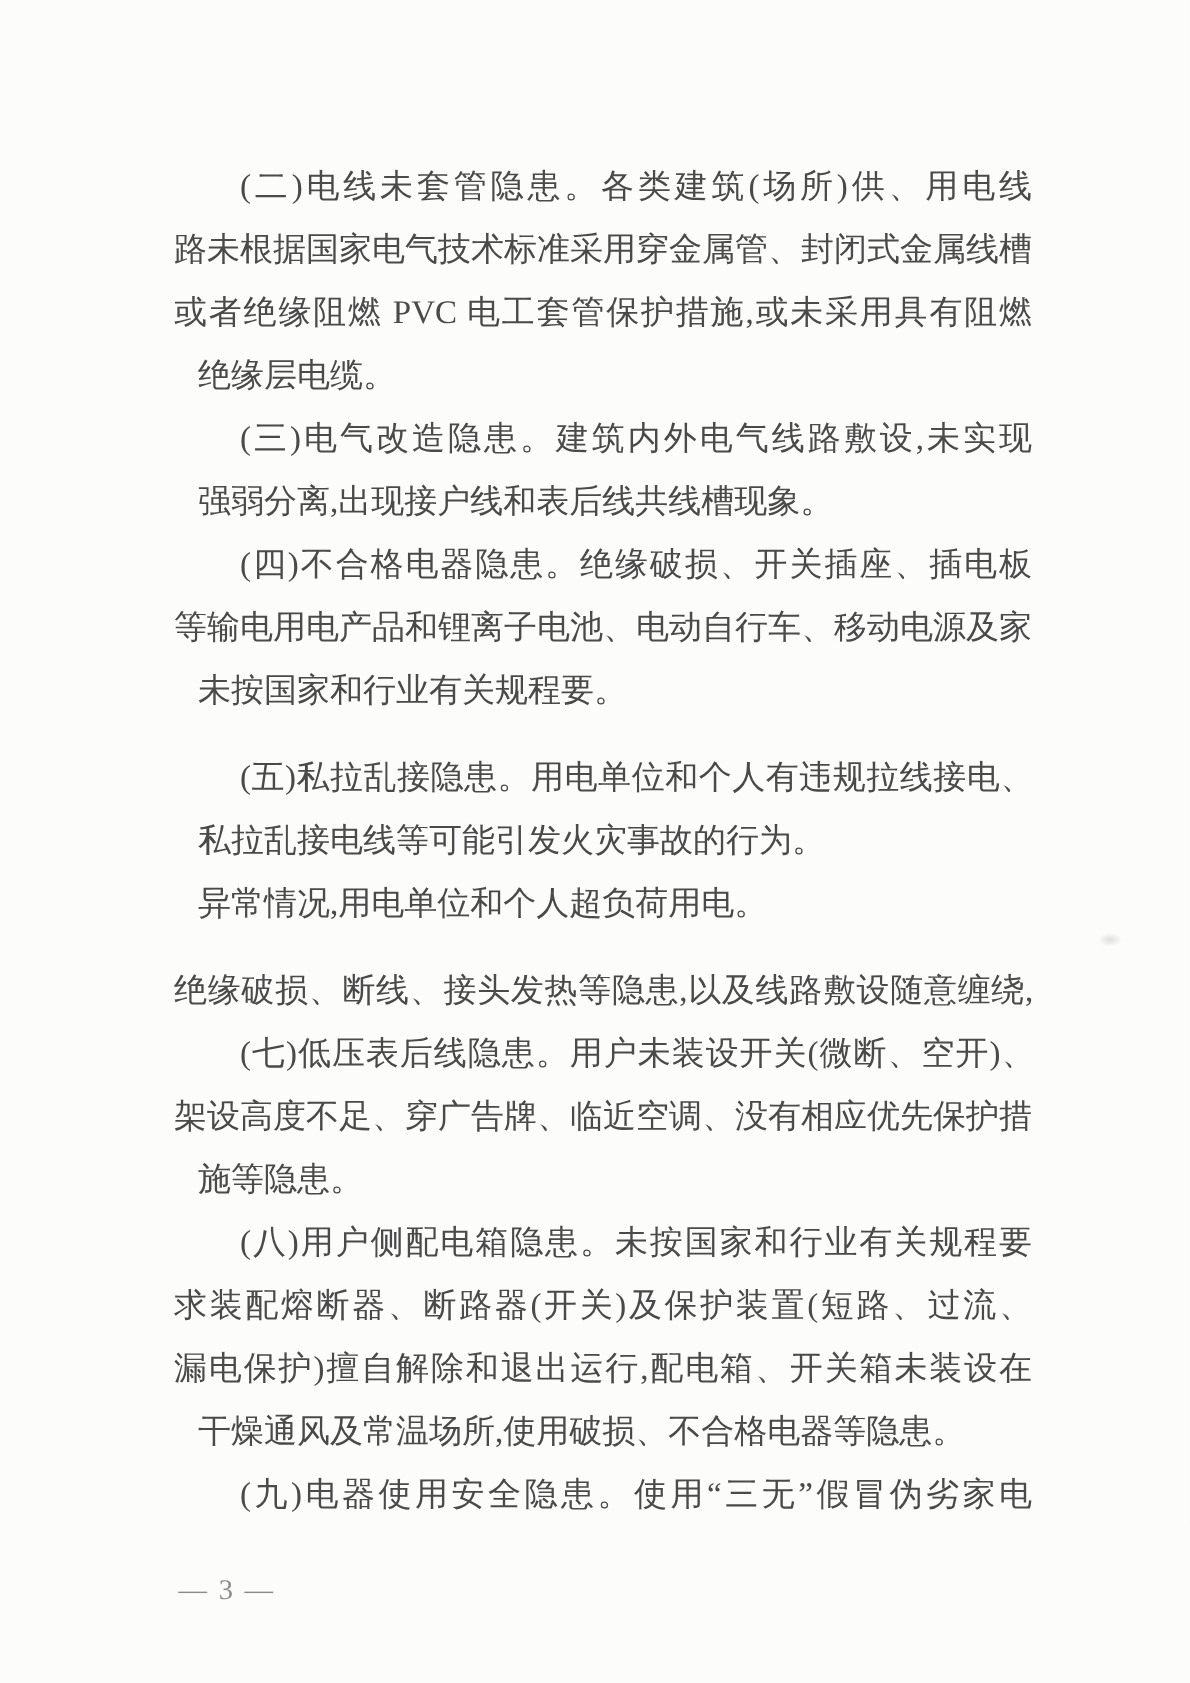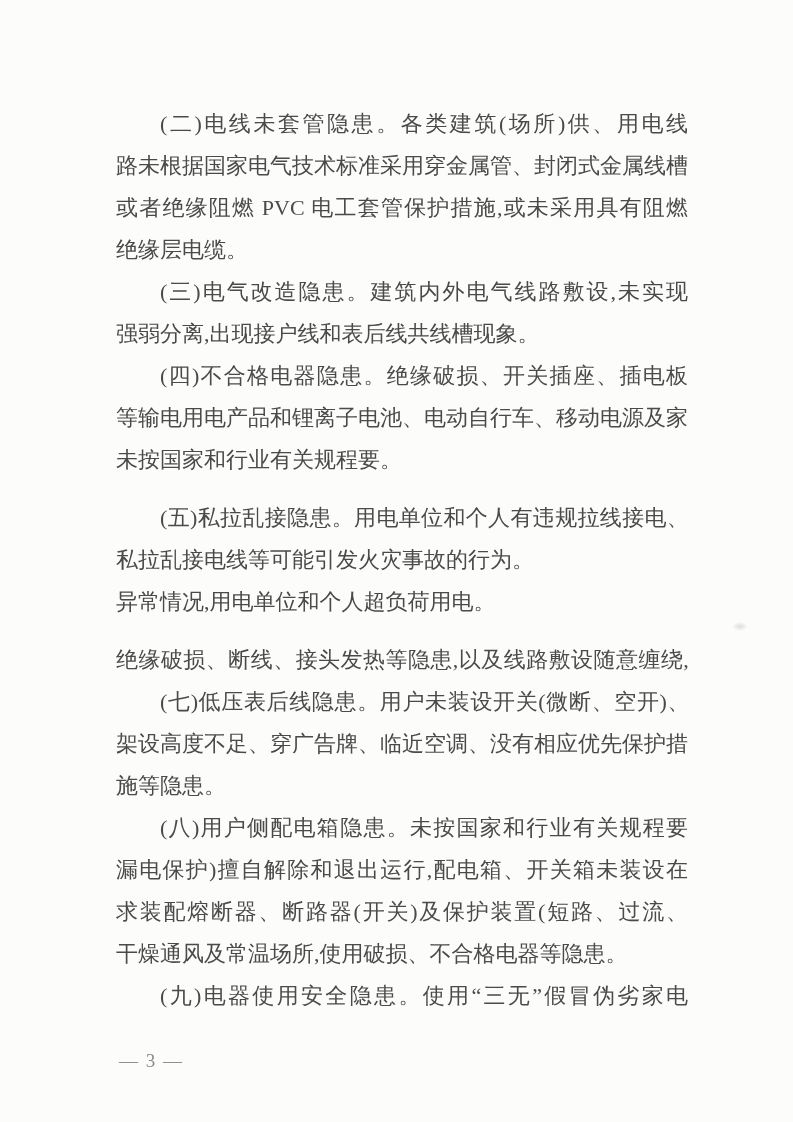--- a/index.html
+++ b/index.html
@@ -38,20 +38,21 @@
     text-align-last: justify;
     text-justify: inter-character;
     white-space: nowrap;
     overflow: visible;
   }
   .line.first {
     padding-left: 44px;
   }
   .line.last {
     text-align-last: left;
+    margin-left: 16px;
   }
   .line.sq1 {
     letter-spacing: -0.85px;
     margin-top: 16px;
   }
   .line.sq2 {
     letter-spacing: -1.6px;
   }
   .pagenum {
     position: absolute;
@@ -109,22 +110,22 @@
 
     <div class="para">
       <div class="line sq1">绝缘破损、断线、接头发热等隐患,以及线路敷设随意缠绕,</div>
       <div class="line first sq2">(七)低压表后线隐患。用户未装设开关(微断、空开)、</div>
       <div class="line">架设高度不足、穿广告牌、临近空调、没有相应优先保护措</div>
       <div class="line last">施等隐患。</div>
     </div>
 
     <div class="para">
       <div class="line first">(八)用户侧配电箱隐患。未按国家和行业有关规程要</div>
+      <div class="line">求装配熔断器、断路器(开关)及保护装置(短路、过流、</div>
       <div class="line">漏电保护)擅自解除和退出运行,配电箱、开关箱未装设在</div>
-      <div class="line">求装配熔断器、断路器(开关)及保护装置(短路、过流、</div>
       <div class="line last">干燥通风及常温场所,使用破损、不合格电器等隐患。</div>
     </div>
 
     <div class="para">
       <div class="line first">(九)电器使用安全隐患。使用“三无”假冒伪劣家电</div>
     </div>
 
   </div>
 
   <div class="smudge"></div>

